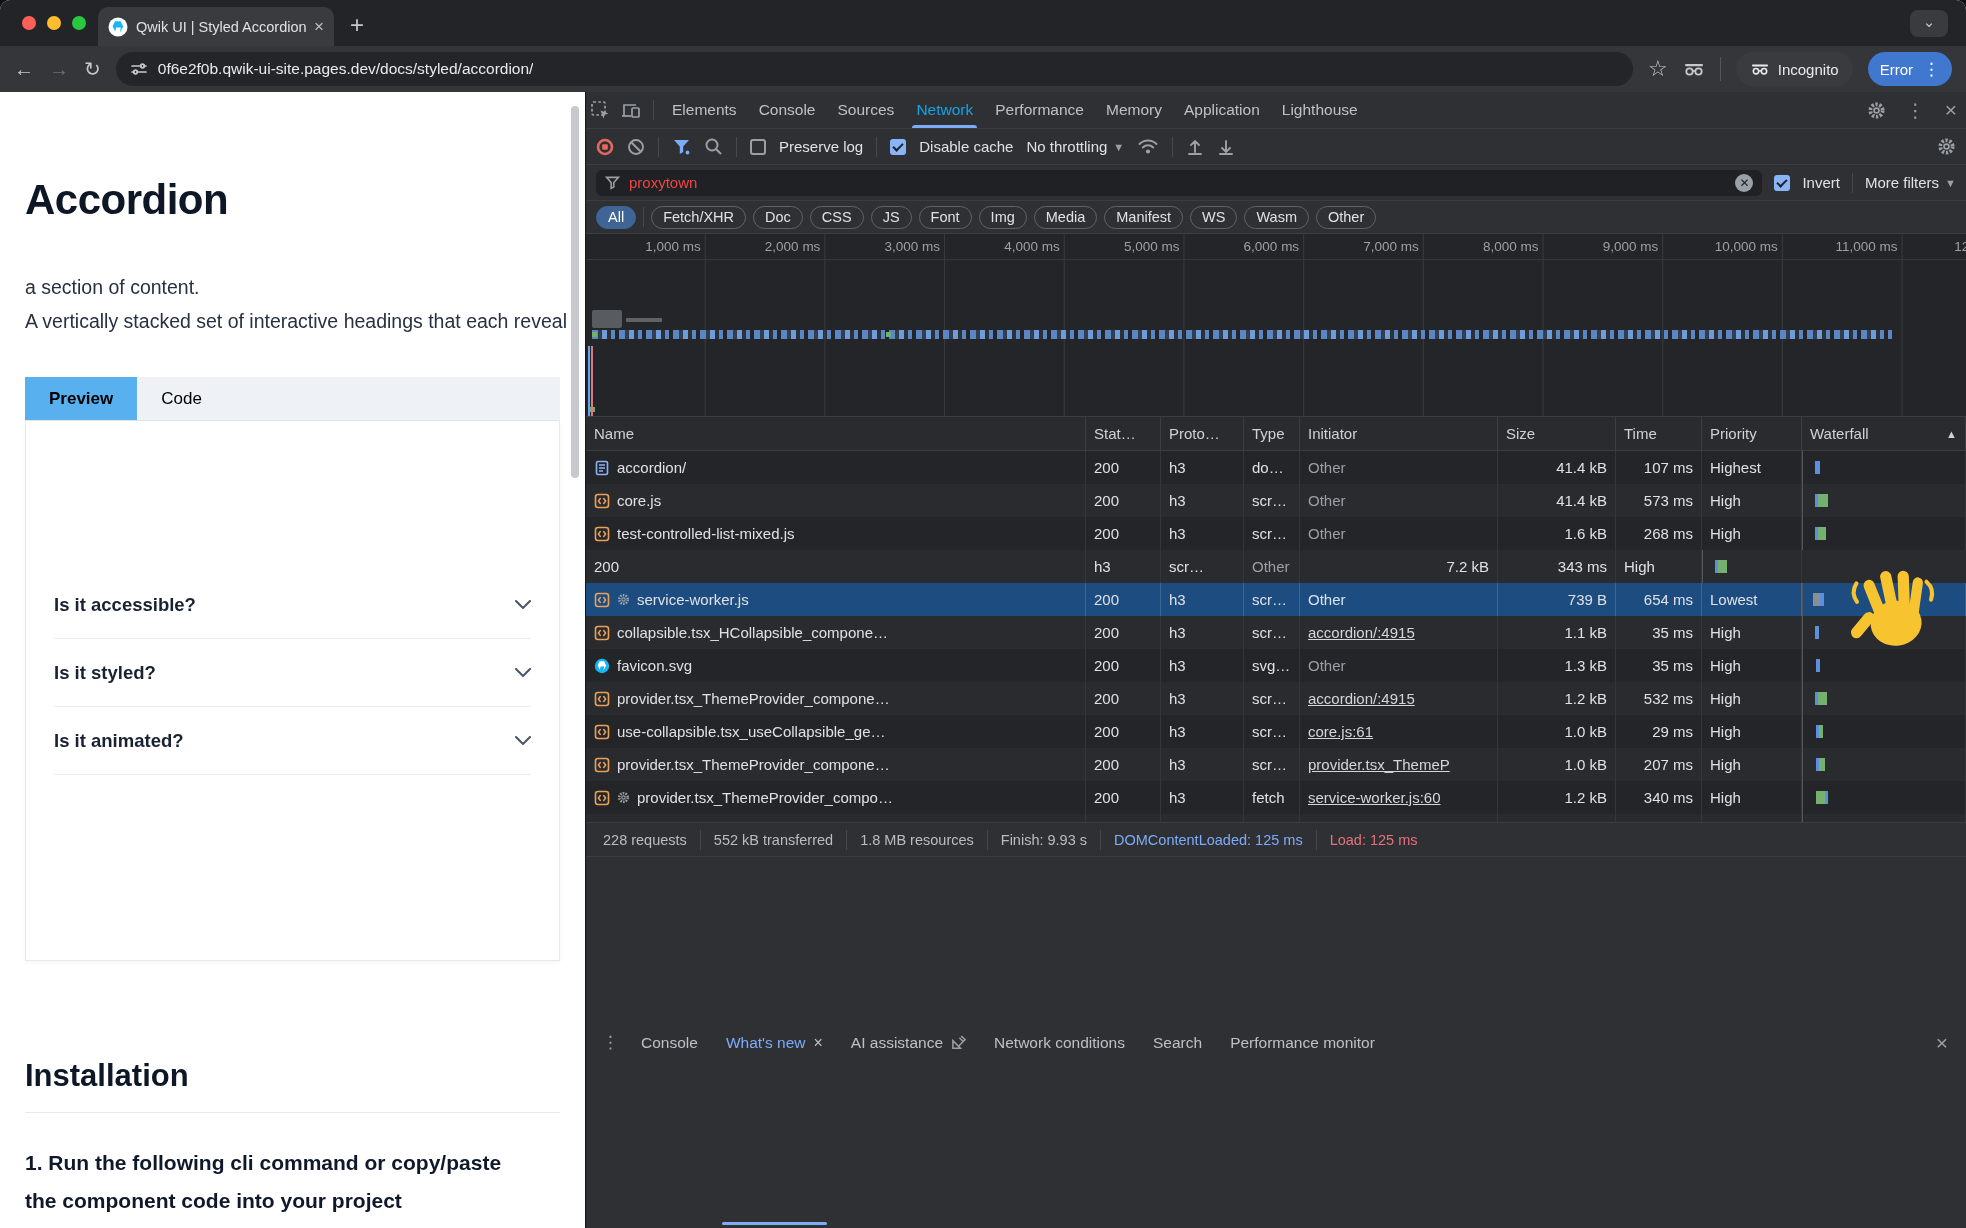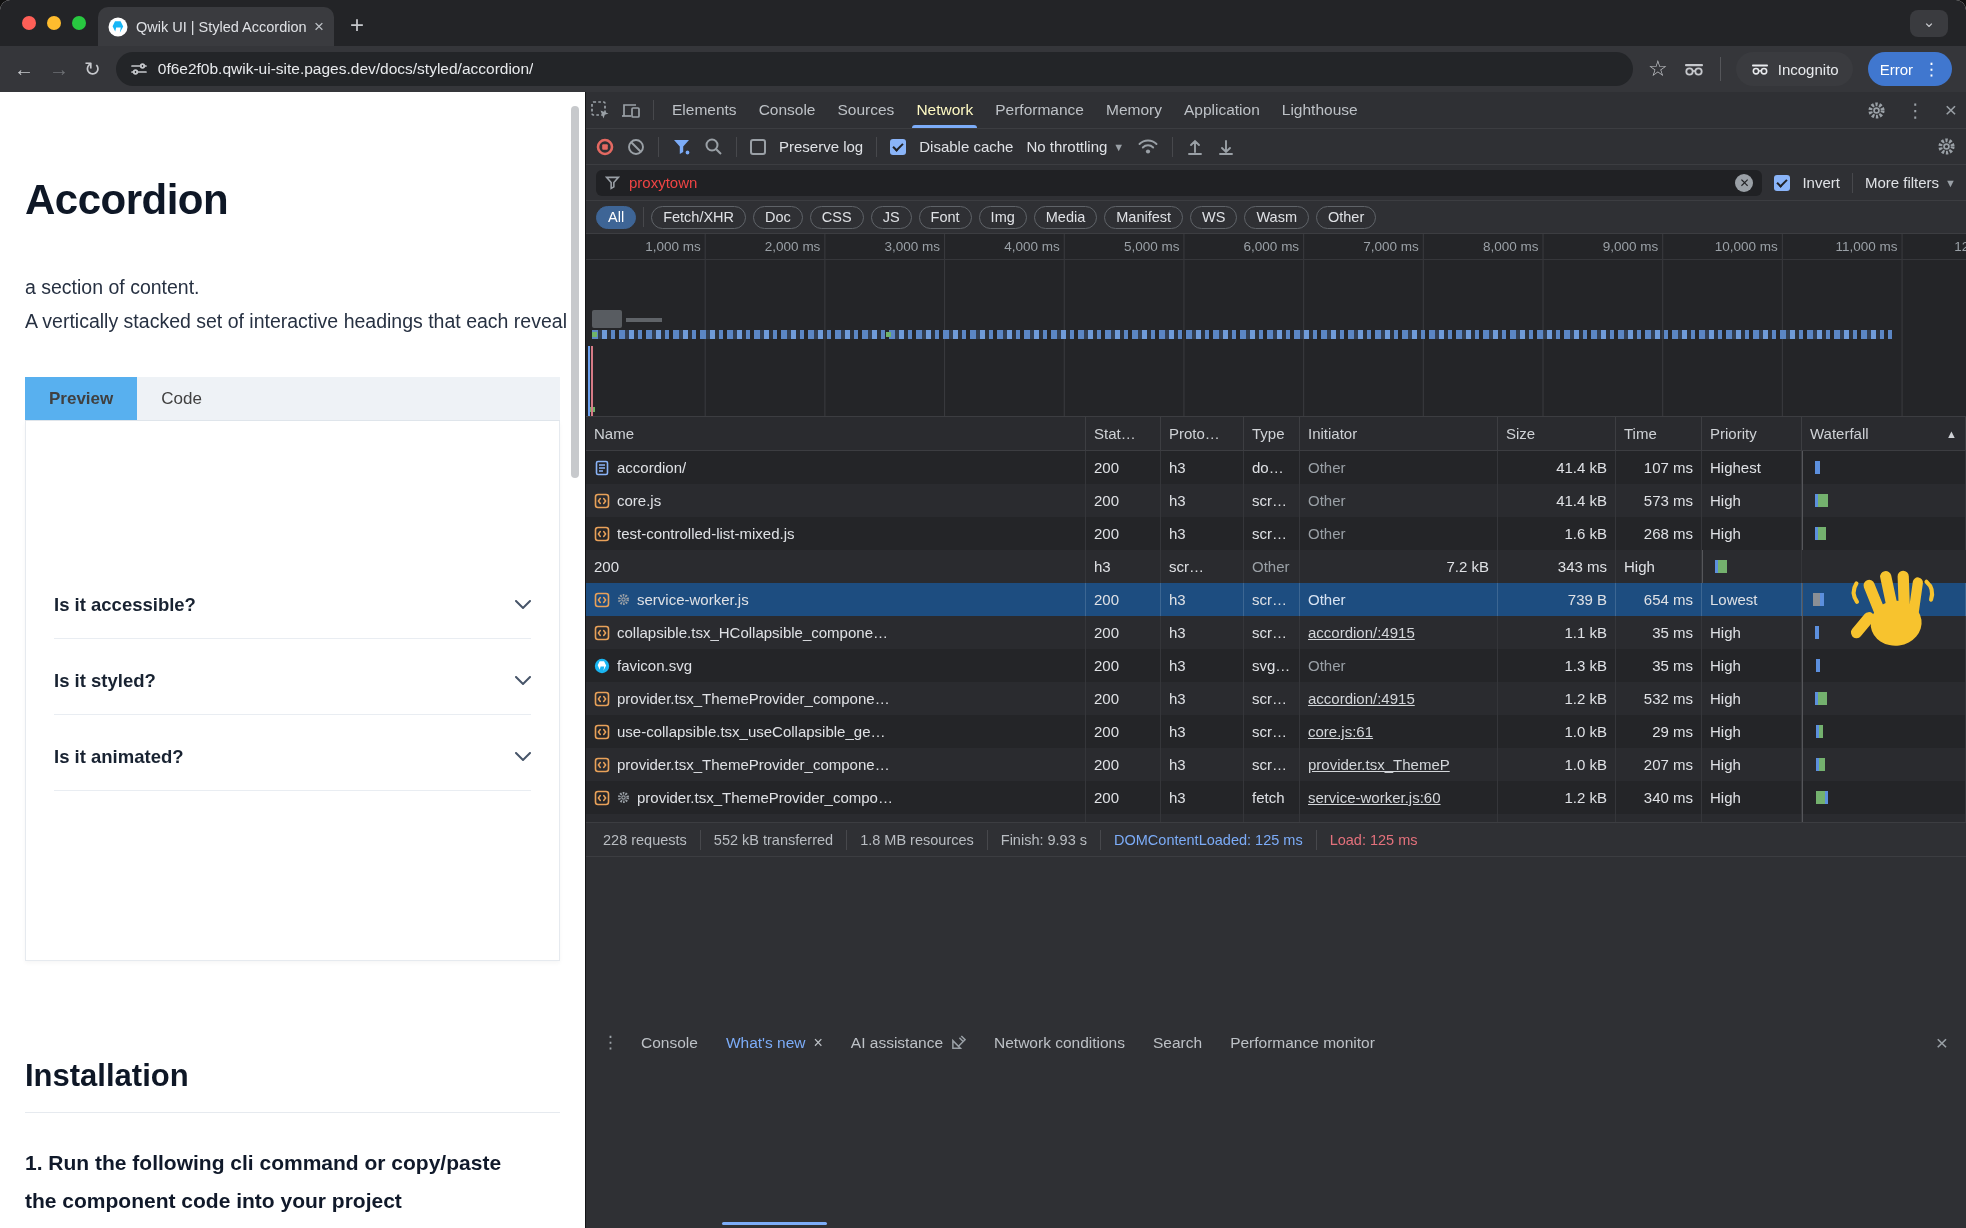--- a/index.html
+++ b/index.html
@@ -32,41 +32,41 @@
 
   
   .main { display:flex; height:1136px; }
 
   
   .page { position:relative; width:585px; background:#fff; overflow:hidden; }
   .pg-h1 { position:absolute; left:25px; top:84px; font-size:42px; font-weight:800; color:#0e1726; letter-spacing:-.5px; }
   .pg-desc { position:absolute; left:25px; top:178px; font-size:19.5px; line-height:34px; color:#273142; }
   .pg-tabs { position:absolute; left:25px; top:285px; width:535px; height:44px; background:#eef2f6;
              border-bottom:1px solid #e0e6ec; display:flex; }
-  .pg-tab { padding:0 24px; display:flex; align-items:center; font-size:17px; color:#404040; }
+  .pg-tab { padding:0 24px; display:flex; align-items:center; font-size:17px; color:#000000; }
   .pg-tab.active { background:#58b0ef; font-weight:600; }
   .pg-preview { position:absolute; left:25px; top:329px; width:535px; height:540px;
                 border:1px solid #e6eaef; border-top:none; background:#fff; box-shadow:0 2px 4px rgba(0,0,0,.04); }
   .acc-list { margin-top:150px; }
-  .acc-item { margin:8px 28px; height:68px; display:flex; align-items:center; justify-content:space-between;
+  .acc-item { margin:0 28px; height:68px; display:flex; align-items:center; justify-content:space-between;
               border-bottom:1px solid #e9edf2; font-size:18.5px; font-weight:600; color:#182231; }
   .pg-h2 { position:absolute; left:25px; top:966px; font-size:31px; font-weight:800; color:#0e1726; }
   .pg-hr { position:absolute; left:25px; top:1020px; width:535px; height:1px; background:#e6eaef; }
   .pg-step { position:absolute; left:25px; top:1052px; width:540px; font-size:21px; font-weight:700;
              line-height:38px; color:#10192a; }
   .pg-scrollbar { position:absolute; right:6px; top:14px; width:8px; height:372px; background:#c7c9cc; border-radius:4px; }
 
   
   .devtools { flex:1; display:flex; flex-direction:column; background:#242528; color:#dfe1e5;
               font-size:15px; border-left:1px solid #141517; min-width:0; }
   .bar { background:#2f3034; border-bottom:1px solid #3c3d41; display:flex; align-items:center; flex:0 0 auto; }
   .dt-tabbar { height:37px; padding:0 0; gap:2px; }
   .dt-tab { position:relative; height:100%; display:flex; align-items:center; padding:0 11px;
             color:#bdc1c6; font-size:15.5px; white-space:nowrap; }
-  .dt-tab.active { color:#fef9c3; }
+  .dt-tab.active { color:#0ea5e9; }
   .dt-tab.active::after { content:""; position:absolute; left:7px; right:7px; bottom:0; height:3px;
             background:#7cacf8; border-radius:3px 3px 0 0; }
   .spacer { flex:1; }
   .ico { display:inline-flex; align-items:center; justify-content:center; line-height:1; }
   .glyph { color:#9aa0a6; font-size:19px; }
   .dt-toolbar { height:36px; padding:0 10px; gap:13px; }
   .tsep { width:1px; height:20px; background:#47484c; }
   .cb { width:16px; height:16px; border-radius:3px; border:2px solid #9aa0a6; flex:0 0 auto; }
   .cb.on { border:none; background:#8ab4f8; position:relative; }
   .cb.on::after { content:""; position:absolute; left:5px; top:2px; width:4px; height:8px;

